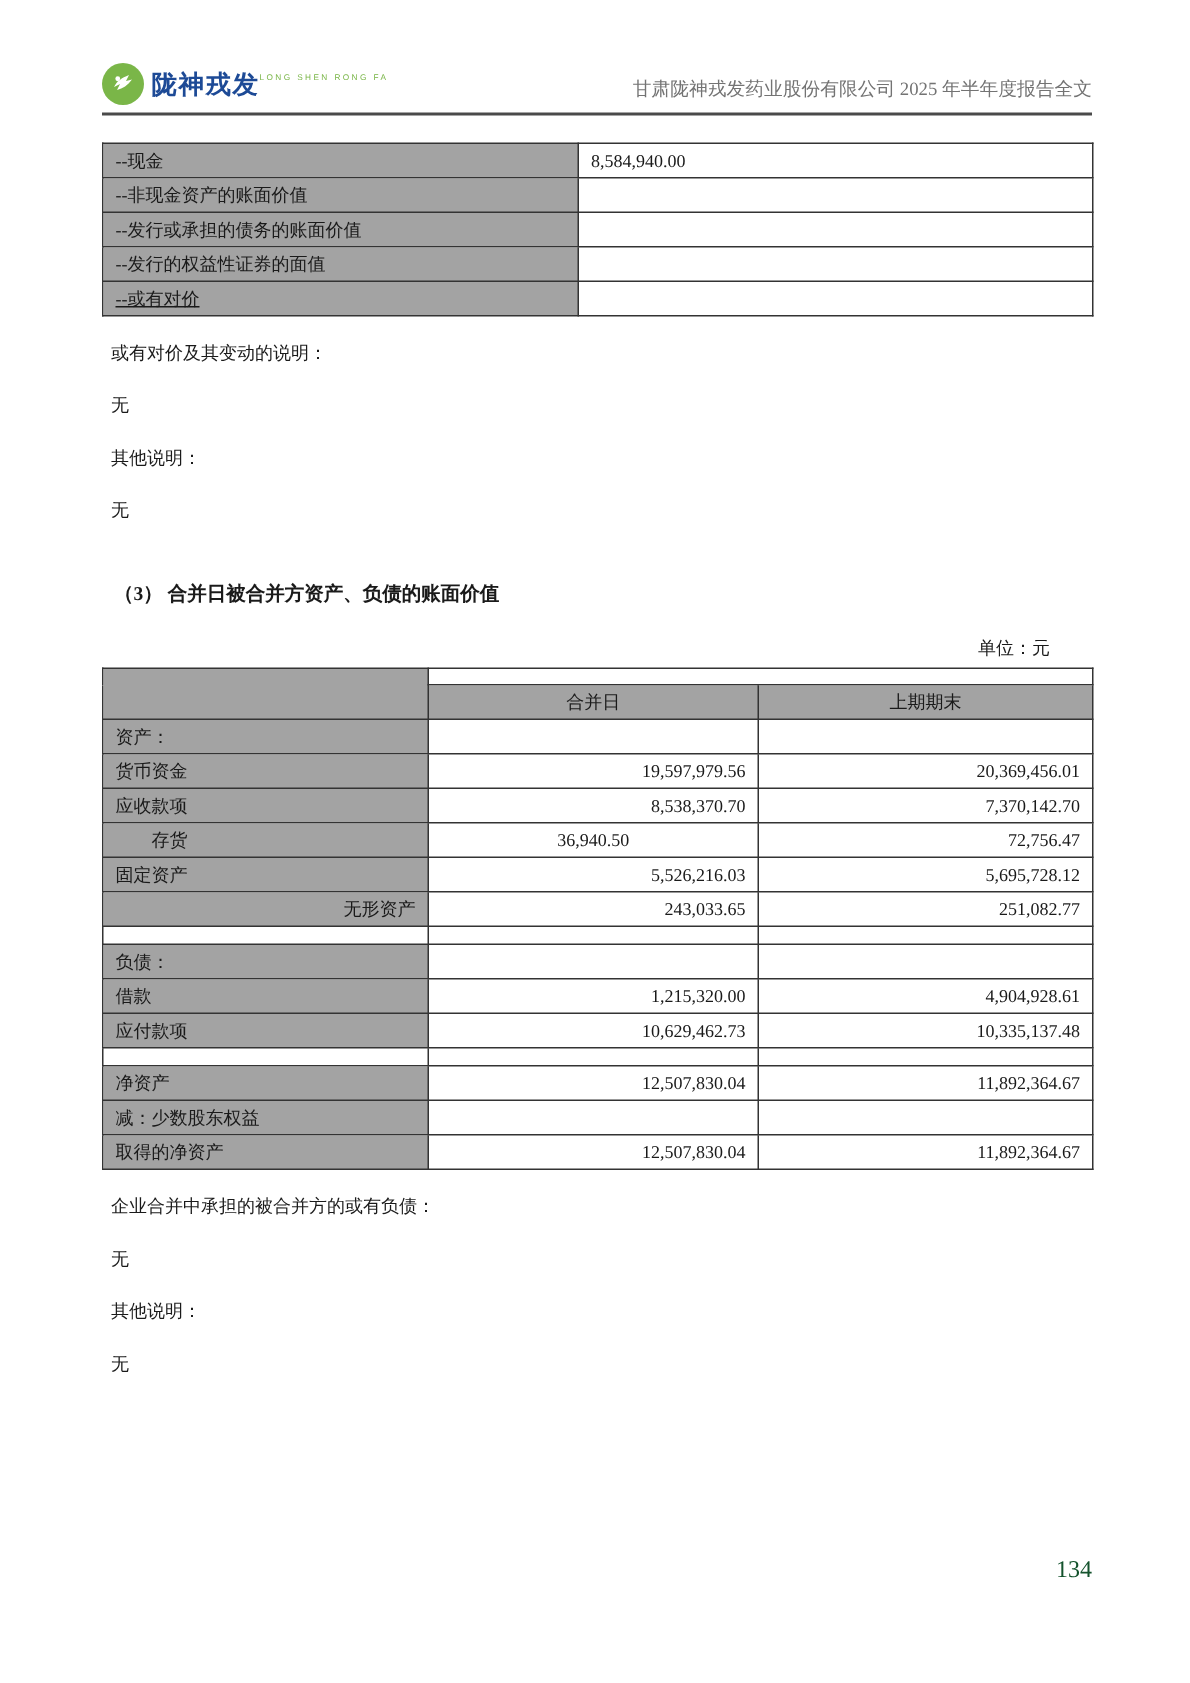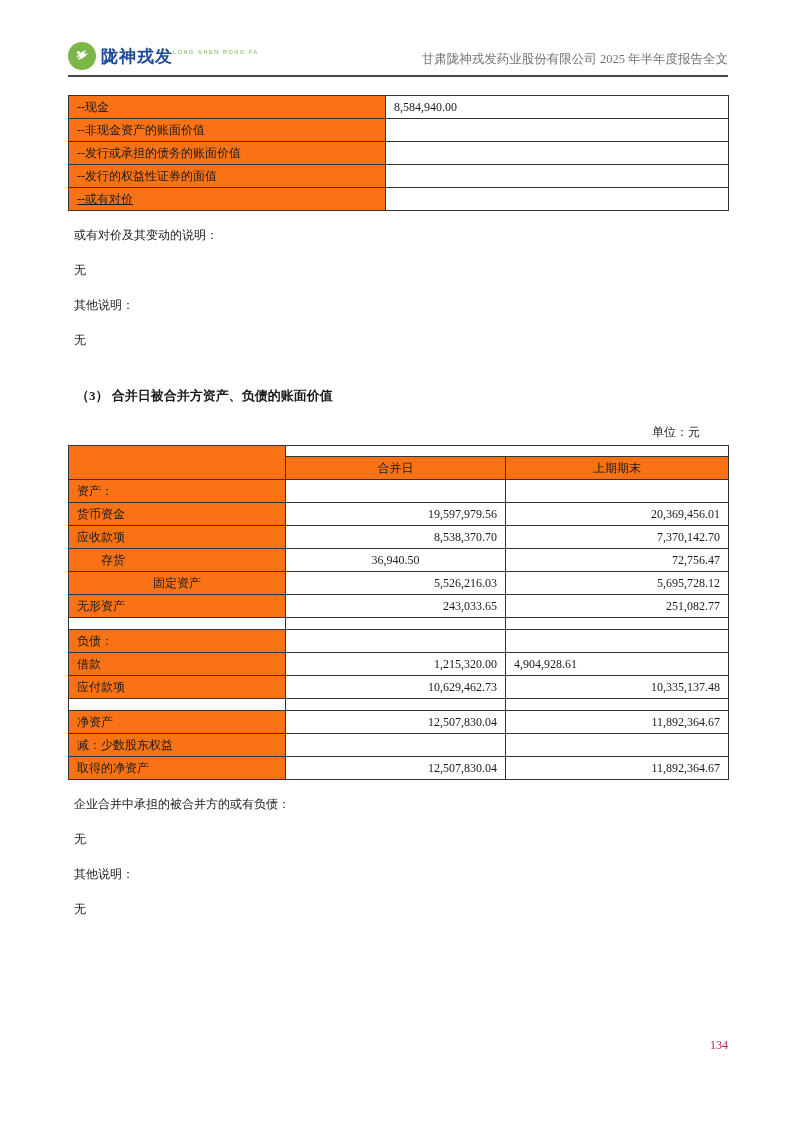--- a/index.html
+++ b/index.html
@@ -30,42 +30,42 @@
     font-family:"Liberation Sans",sans-serif;
   }
   .hdr-title{font-size:12.5px;color:#737373;padding-bottom:2px;}
 
   
   table{border-collapse:collapse;width:660px;table-layout:fixed;}
   td,th{
     border:1px solid #333;font-size:12px;font-weight:normal;
     padding:1px 8px;height:20px;overflow:hidden;white-space:nowrap;
   }
-  .label-cell{background:#f97316;}
+  .label-cell{background:#a3a3a3;}
   .t1{margin-top:18px;}
   .t1 col.c-label{width:317px;}
   .t1 col.c-val{width:343px;}
   .t2 col.c0{width:217px;}
   .t2 col.c1{width:220px;}
   .t2 col.c2{width:223px;}
   .t2 .empty-top{height:10px;padding:0;}
   .t2 th{text-align:center;}
   tr.spacer-row td{height:11px;padding-top:0;padding-bottom:0;}
 
   
   .note{margin:0;padding-left:6px;line-height:16px;margin-top:19px;}
   .note.first{margin-top:16px;}
   .sec-heading{
     font-weight:bold;font-size:13px;padding-left:8px;margin-top:39px;
   }
   .unit-line{text-align:right;padding-right:28px;margin-top:19px;margin-bottom:4px;}
   .t2{margin-top:0;}
   .page-num{
     position:absolute;right:65px;top:1038px;width:60px;text-align:right;
-    font-size:12px;color:#be185d;
+    font-size:16px;color:#14532d;
   }
 </style>
 </head>
 <body>
 
 <div class="content">
 
   <div class="hdr">
     <div class="logo">
       <span class="logo-circle">
@@ -150,43 +150,43 @@
           <td class="label-cell" style="text-align: left;">应收款项</td>
           <td style="text-align: right;">8,538,370.70</td>
           <td style="text-align: right;">7,370,142.70</td>
         </tr>
         <tr>
           <td class="label-cell" style="text-align: left; padding-left: 32px;">存货</td>
           <td style="text-align: center;">36,940.50</td>
           <td style="text-align: right;">72,756.47</td>
         </tr>
         <tr>
-          <td class="label-cell" style="text-align: center; margin-left: 22px;">固定资产</td>
+          <td class="label-cell" style="text-align: left; margin-left: 22px;">固定资产</td>
           <td style="text-align: right;">5,526,216.03</td>
           <td style="text-align: right;">5,695,728.12</td>
         </tr>
         <tr>
-          <td class="label-cell" style="text-align: left; font-family: Liberation Serif, serif;">无形资产</td>
+          <td class="label-cell" style="text-align: right; font-family: Liberation Serif, serif;">无形资产</td>
           <td style="text-align: right;">243,033.65</td>
           <td style="text-align: right;">251,082.77</td>
         </tr>
         <tr class="spacer-row">
           <td style="text-align: left;"></td>
           <td style="text-align: right;"></td>
           <td style="text-align: right;"></td>
         </tr>
         <tr>
           <td class="label-cell" style="text-align: left;">负债：</td>
           <td style="text-align: right;"></td>
           <td style="text-align: right;"></td>
         </tr>
         <tr>
           <td class="label-cell" style="text-align: left;">借款</td>
           <td style="text-align: right; padding-left: 20px;">1,215,320.00</td>
-          <td style="">4,904,928.61</td>
+          <td style="text-align: right;">4,904,928.61</td>
         </tr>
         <tr>
           <td class="label-cell" style="text-align: left;">应付款项</td>
           <td style="text-align: right;">10,629,462.73</td>
           <td style="text-align: right;">10,335,137.48</td>
         </tr>
         <tr class="spacer-row">
           <td style="text-align: left;"></td>
           <td style="text-align: right;"></td>
           <td style="text-align: right;"></td>

